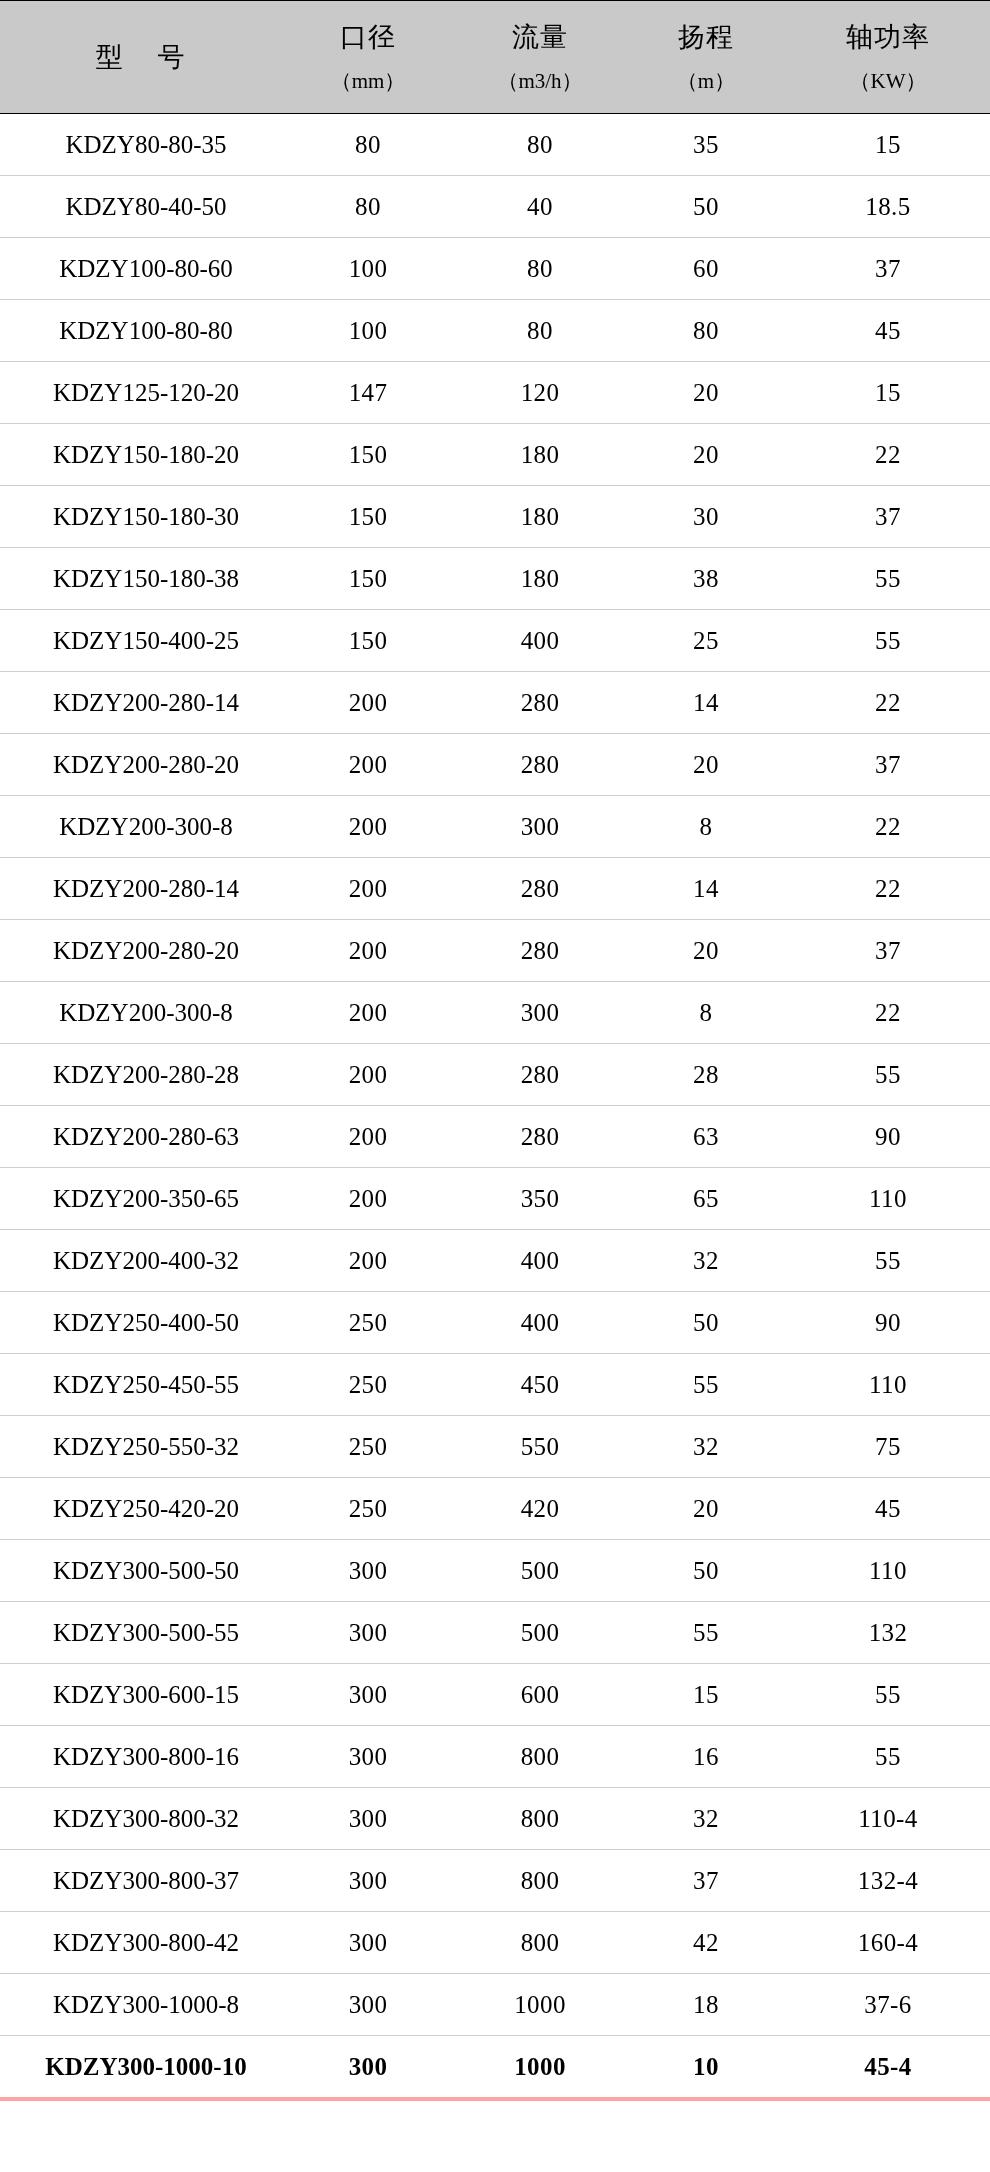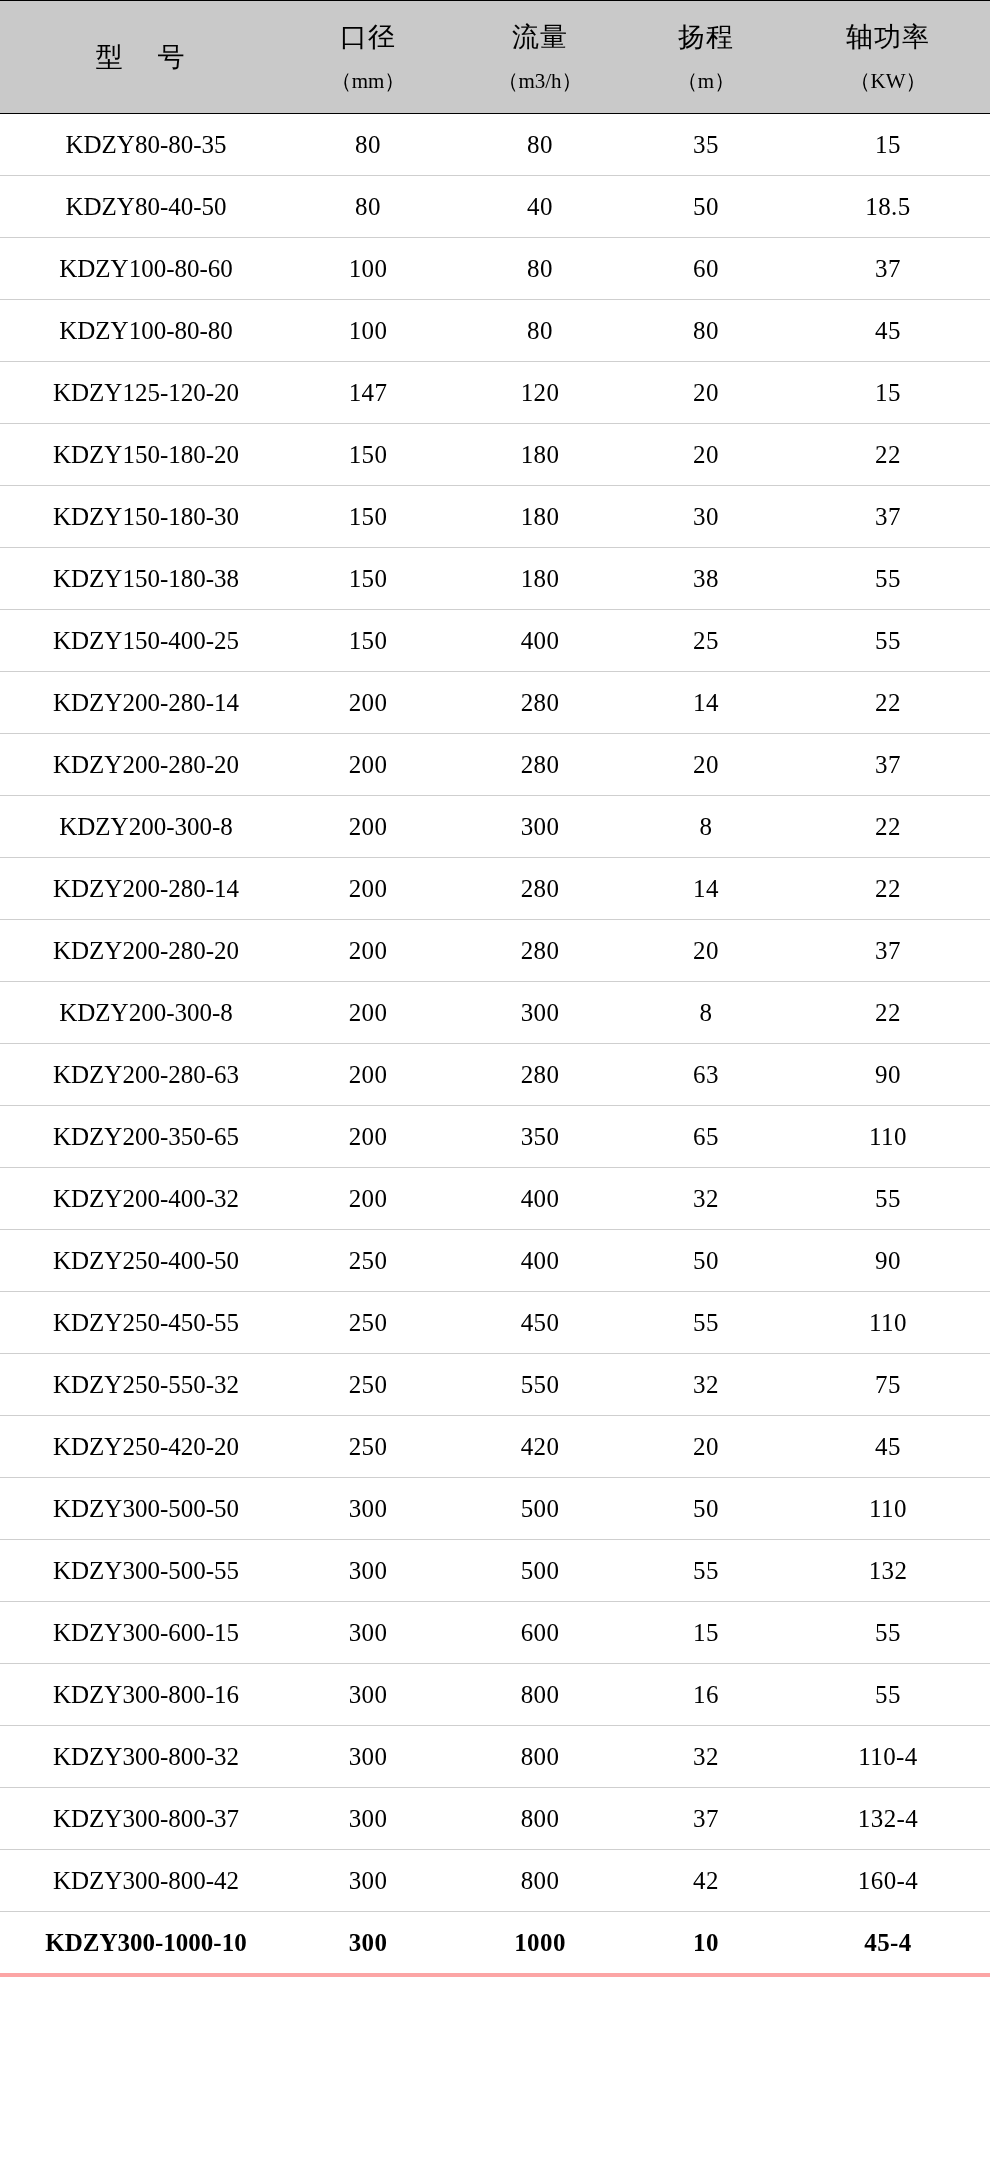--- a/index.html
+++ b/index.html
@@ -217,20 +217,27 @@
         <td>37</td>
       </tr>
       <tr>
         <td class="model">KDZY200-300-8</td>
         <td>200</td>
         <td>300</td>
         <td>8</td>
         <td>22</td>
       </tr>
       <tr>
+        <td class="model">KDZY200-280-28</td>
+        <td>200</td>
+        <td>280</td>
+        <td>28</td>
+        <td>55</td>
+      </tr>
+      <tr>
         <td class="model">KDZY200-280-63</td>
         <td>200</td>
         <td>280</td>
         <td>63</td>
         <td>90</td>
       </tr>
       <tr>
         <td class="model">KDZY200-350-65</td>
         <td>200</td>
         <td>350</td>
@@ -315,20 +322,27 @@
         <td>132-4</td>
       </tr>
       <tr>
         <td class="model">KDZY300-800-42</td>
         <td>300</td>
         <td>800</td>
         <td>42</td>
         <td>160-4</td>
       </tr>
       <tr>
+        <td class="model">KDZY300-1000-8</td>
+        <td>300</td>
+        <td>1000</td>
+        <td>18</td>
+        <td>37-6</td>
+      </tr>
+      <tr>
         <td class="model">KDZY300-1000-10</td>
         <td>300</td>
         <td>1000</td>
         <td>10</td>
         <td>45-4</td>
       </tr>
     </tbody>
 </table>
 
 </body></html>

